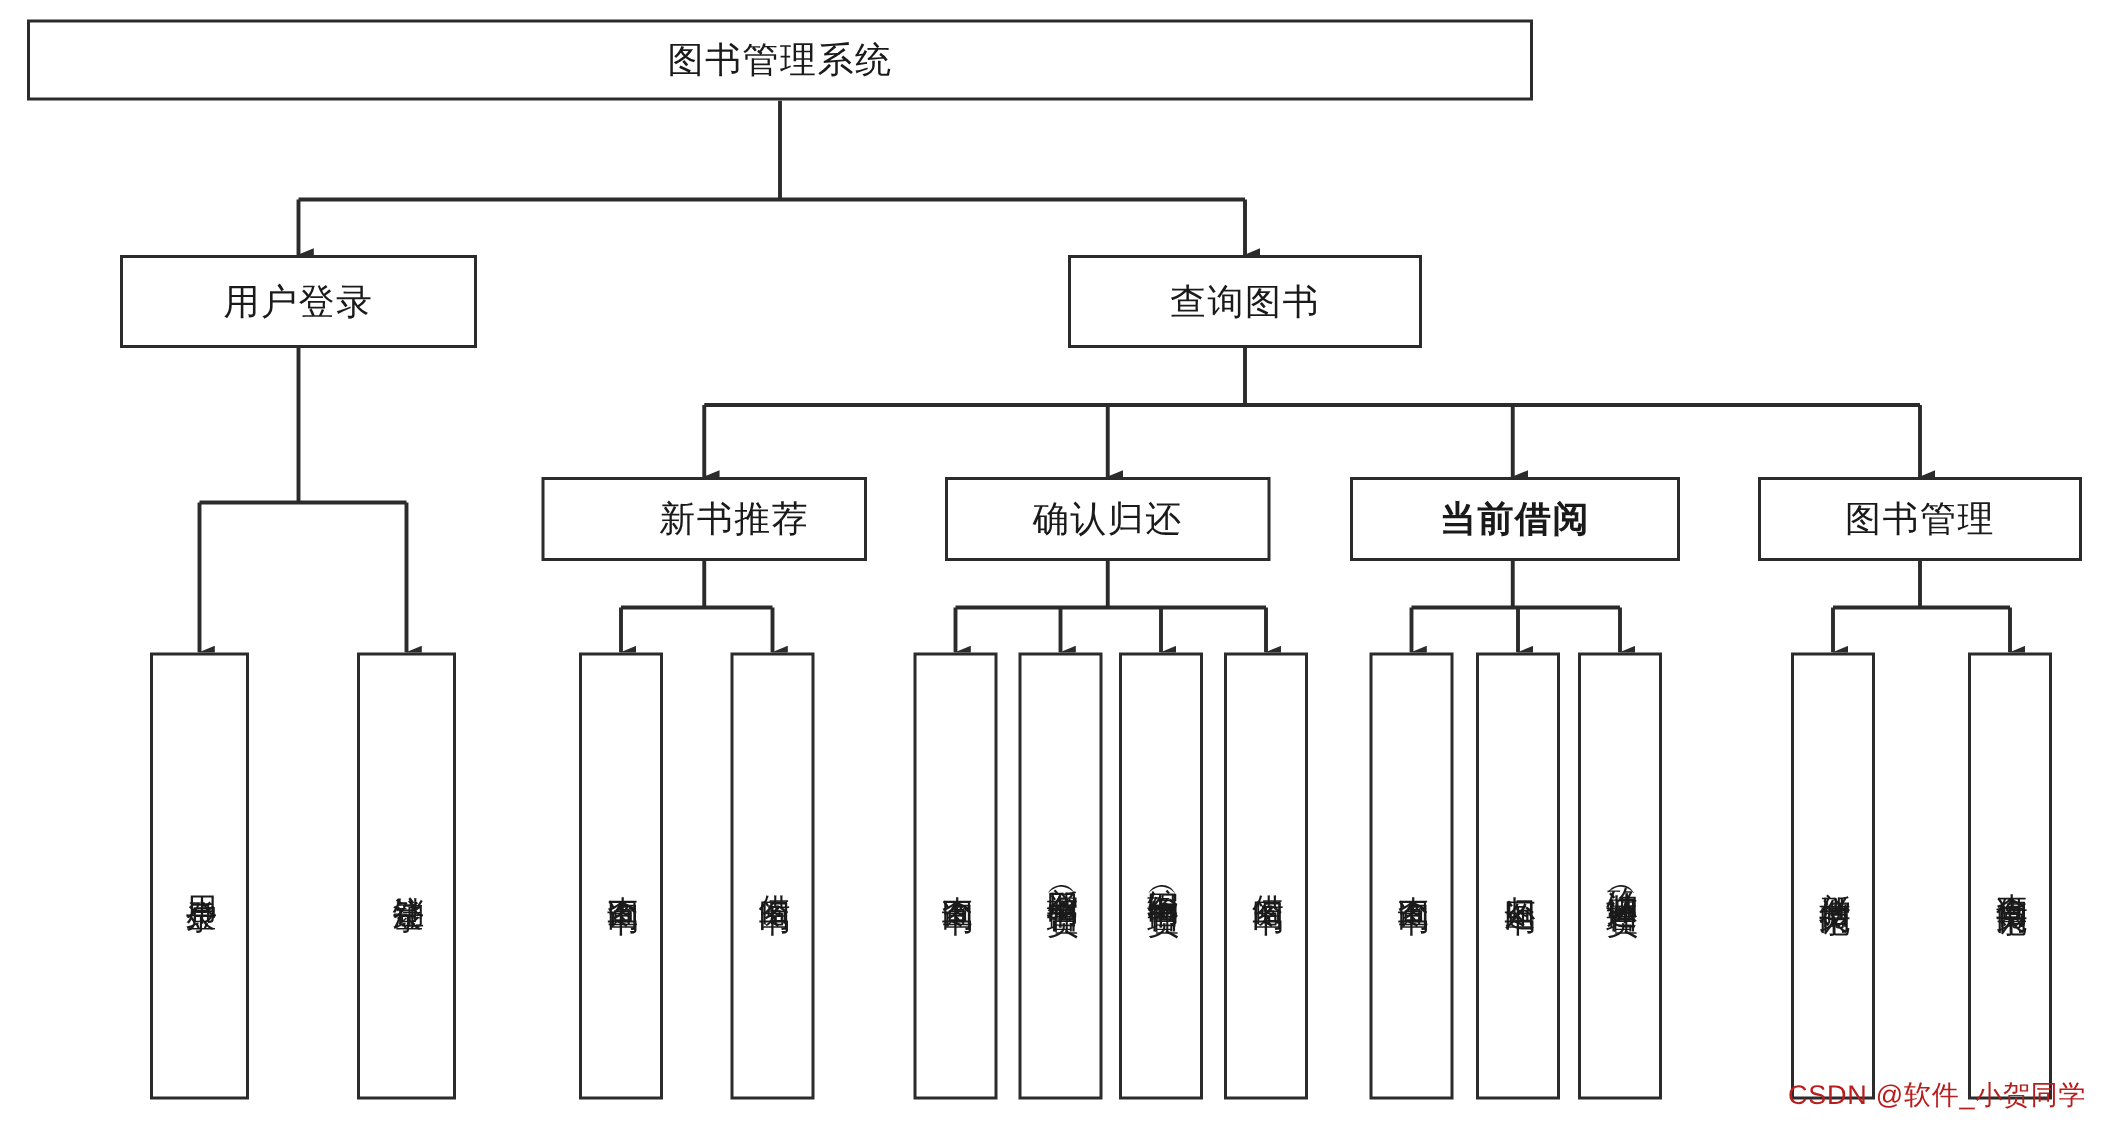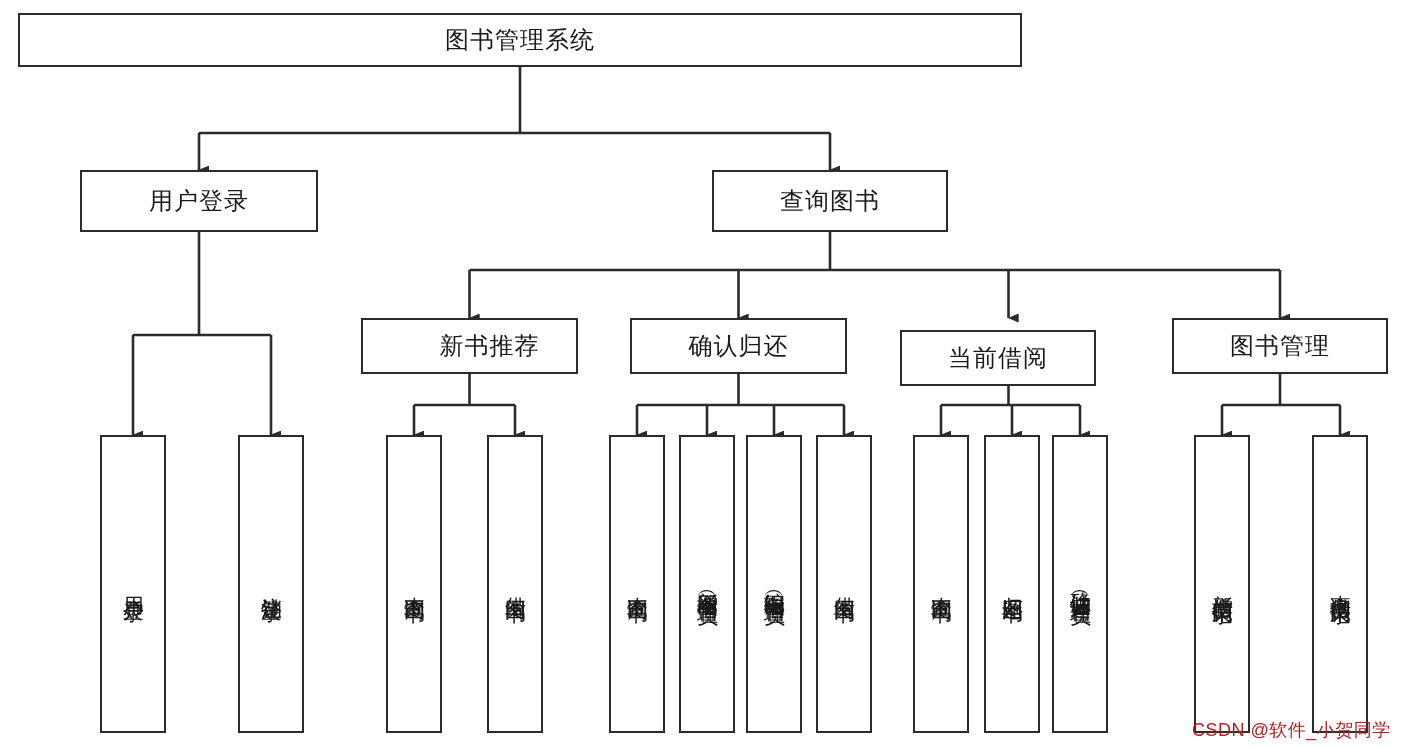--- a/index.html
+++ b/index.html
@@ -120,21 +120,21 @@
   <div class="node horiz" style="left: 712px; top: 170px; width: 236px; height: 62px;">
     <span>查询图书</span>
   </div>
 
   <div class="node horiz" style="left: 361px; top: 318px; width: 217px; height: 56px; padding-left: 40px;">
     <span>新书推荐</span>
   </div>
   <div class="node horiz" style="left: 630px; top: 318px; width: 217px; height: 56px;">
     <span>确认归还</span>
   </div>
-  <div class="node horiz" style="left: 900px; top: 330px; width: 196px; height: 56px;">
+  <div class="node horiz" style="left: 900px; top: 318px; width: 220px; height: 56px; font-weight: bold;">
     <span>当前借阅</span>
   </div>
   <div class="node horiz" style="left: 1172px; top: 318px; width: 216px; height: 56px;">
     <span>图书管理</span>
   </div>
 
   <div class="node vert" style="left: 100px; top: 435px; width: 66px; height: 298px;">
     <span class="vtext">用户登录</span>
   </div>
   <div class="node vert" style="left: 238px; top: 435px; width: 66px; height: 298px;">

